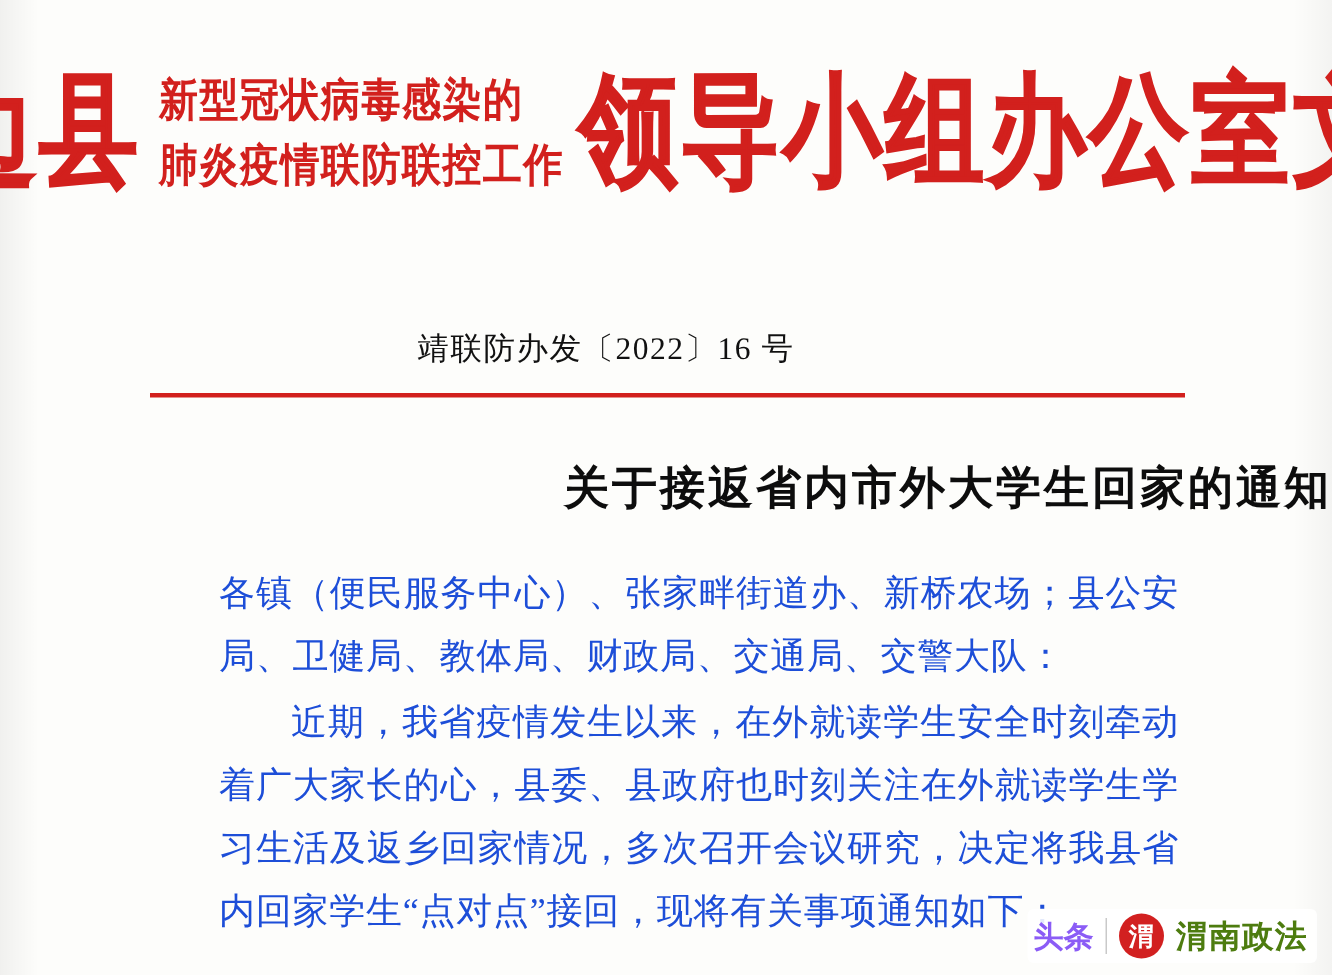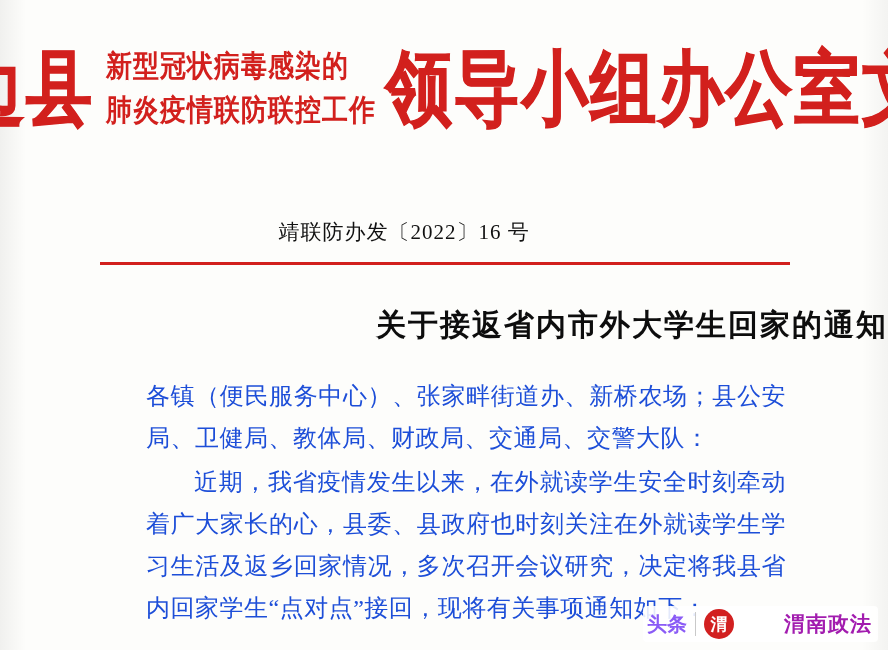--- a/index.html
+++ b/index.html
@@ -150,25 +150,24 @@
     display: inline-flex;
     align-items: center;
     justify-content: center;
     color: #fff;
     font-size: 17px;
     font-weight: bold;
     font-family: "Liberation Sans", sans-serif;
   }
   .wm-text {
     font-size: 21px;
-    color: #a21caf;
+    color: #4d7c0f;
     font-family: "Liberation Sans", sans-serif;
     font-weight: bold;
     letter-spacing: 1px;
-    margin-left: 42px;
   }
 
   
   .edge-left {
     position: absolute;
     left: 0; top: 0;
     width: 26px; height: 650px;
     background: linear-gradient(to right, rgba(0,0,0,0.05), rgba(0,0,0,0));
     pointer-events: none;
   }

